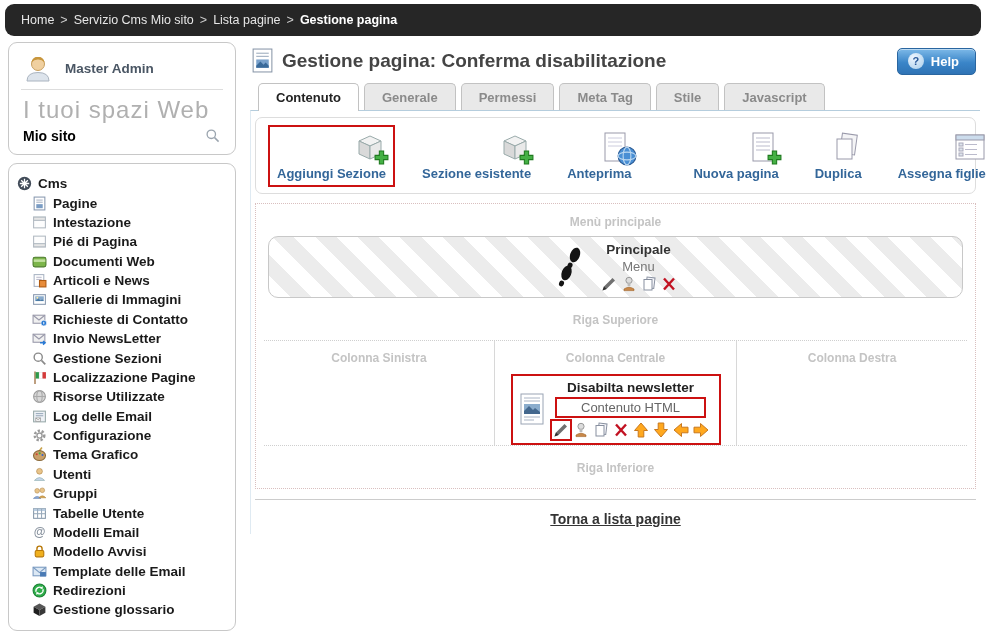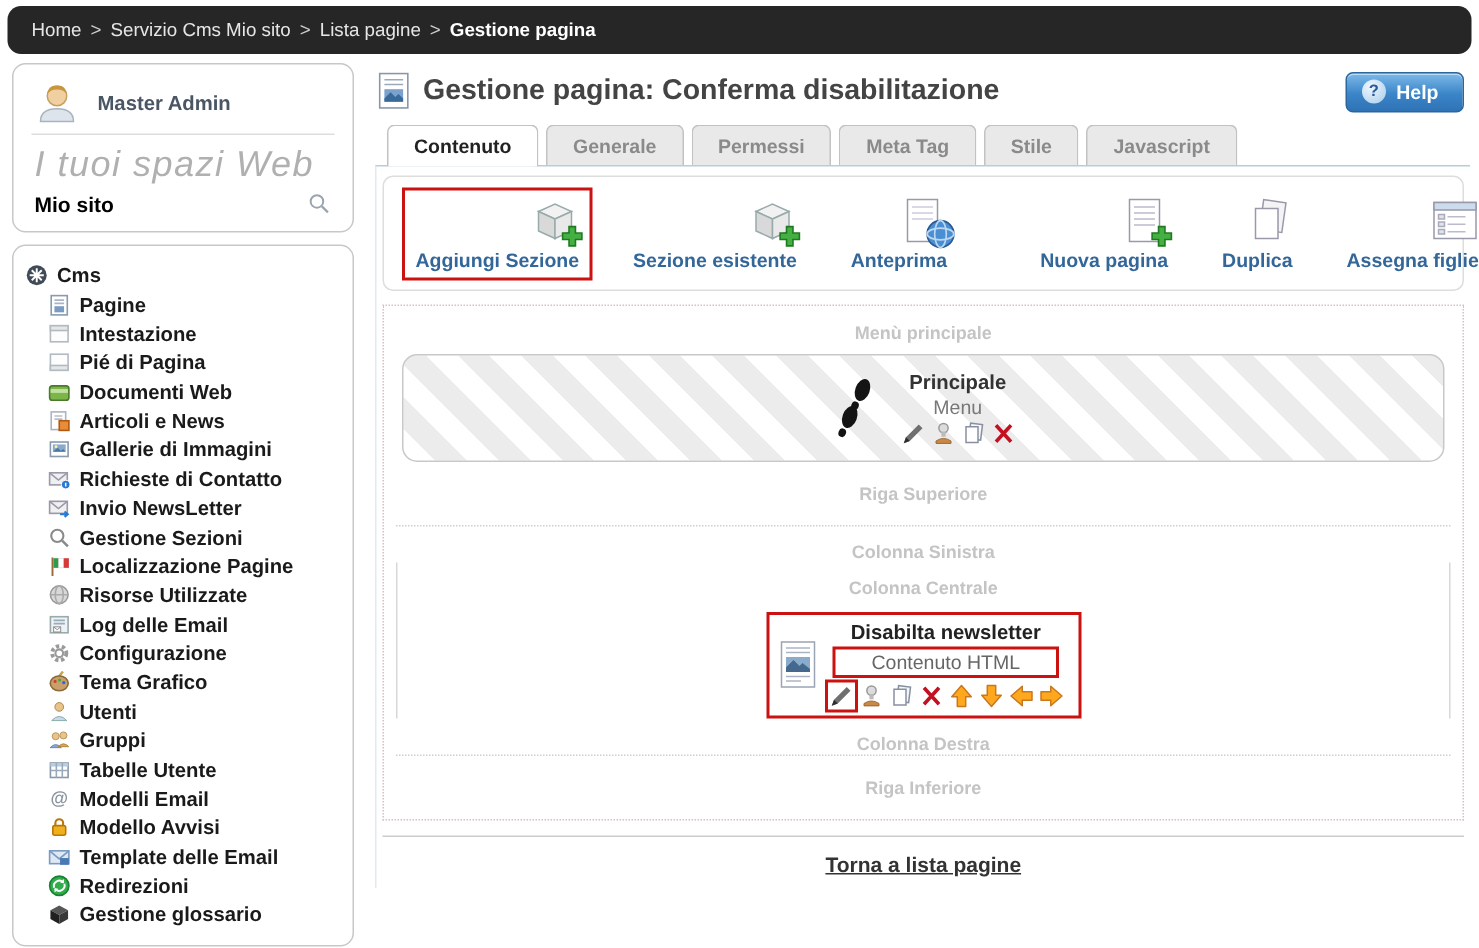--- a/index.html
+++ b/index.html
@@ -25,21 +25,21 @@
   
   .layout { display:flex; align-items:flex-start; }
   .sidebar { width:228px; margin-left:8px; flex:none; }
   .main { flex:1; margin:0 6px 0 14px; min-width:0; }
 
   
   .card { border:1px solid #c8c8c8; border-radius:9px; background:#fff; }
   .card.user-card { padding:8px 12px 10px 12px; }
   .user-row { display:flex; align-items:center; gap:12px; padding:2px 0 6px 2px; border-bottom:1px solid #ddd; }
   .user-name { font-weight:bold; font-size:13.5px; color:#4a5664; }
-  .spaces-title { font-size:24px; font-style:italic; color:#b0b0b0; padding:6px 0 2px 2px; letter-spacing:1px; }
+  .spaces-title { font-size:24px; color:#b0b0b0; padding:6px 0 2px 2px; letter-spacing:1px; }
   .site-row { display:flex; align-items:flex-start; justify-content:space-between; padding:2px 2px 0 2px; }
   .site-name { font-weight:bold; font-size:14px; color:#000; cursor:pointer; }
 
   .card.menu-card { margin-top:8px; padding:10px 8px; min-height:462px; }
   ul.menu { list-style:none; margin:0; padding:0; }
   ul.menu li {
     display:flex; align-items:center; gap:6px;
     font-weight:bold; font-size:13.5px; color:#1a1a1a;
     padding:2.2px 0; cursor:pointer; white-space:nowrap;
   }
@@ -94,34 +94,34 @@
   .ovl { position:absolute; }
   .ovl.plus { right:-3px; bottom:-2px; width:15px; height:15px; }
   .ovl.globe { right:-6px; bottom:-3px; width:20px; height:20px; }
   .tb-divider { width:1px; align-self:stretch; background:#ddd; margin:2px 4px; }
 
   
   .zone { border:1px dotted #d9bfbf; margin-top:9px; padding:4px 8px 0 8px; }
   .zone-label { text-align:center; font-weight:bold; font-size:12px; color:#c4c4c4; padding:7px 0; }
 
   .striped-box {
-    border:1px solid #c8c8c8; border-radius:10px; height:72px;
+    border:1px solid #c8c8c8; border-radius:10px; height:62px;
     background:repeating-linear-gradient(45deg, #fff 0 15px, #ececec 15px 30px);
     display:flex; align-items:center; justify-content:center; gap:16px;
     margin:0 4px;
   }
   .menu-block-text { text-align:center; line-height:1.25; }
   .menu-block-title { font-weight:bold; font-size:13.5px; color:#333; }
   .menu-block-sub { font-size:13px; color:#777; }
   .actions { display:flex; align-items:center; justify-content:center; gap:4px; margin-top:1px; }
   .act { width:16px; height:16px; display:inline-flex; cursor:pointer; }
   .act.boxed { outline:2px solid #cc1111; outline-offset:1px; }
 
   .band { text-align:center; padding:12px 0; }
-  .band + .band, .cols + .band, .band + .cols { border-top:1px dotted #cfcfcf;flex-direction:column; }
+  .band + .band, .cols + .band, .band + .cols { border-top:1px dotted #cfcfcf; }
 
   .cols { display:flex; min-height:104px; }
   .col { flex:1; padding-top:10px; }
   .col.center { border-left:1px solid #d8d8d8; border-right:1px solid #d8d8d8; flex:1.05; }
   .col-label { text-align:center; font-weight:bold; font-size:12px; color:#c4c4c4; }
 
   .section-box {
     border:2px solid #cc1111; background:#fff;
     display:flex; align-items:center; gap:9px;
     width:fit-content; margin:9px auto 0 auto; padding:4px 10px 5px 7px;

